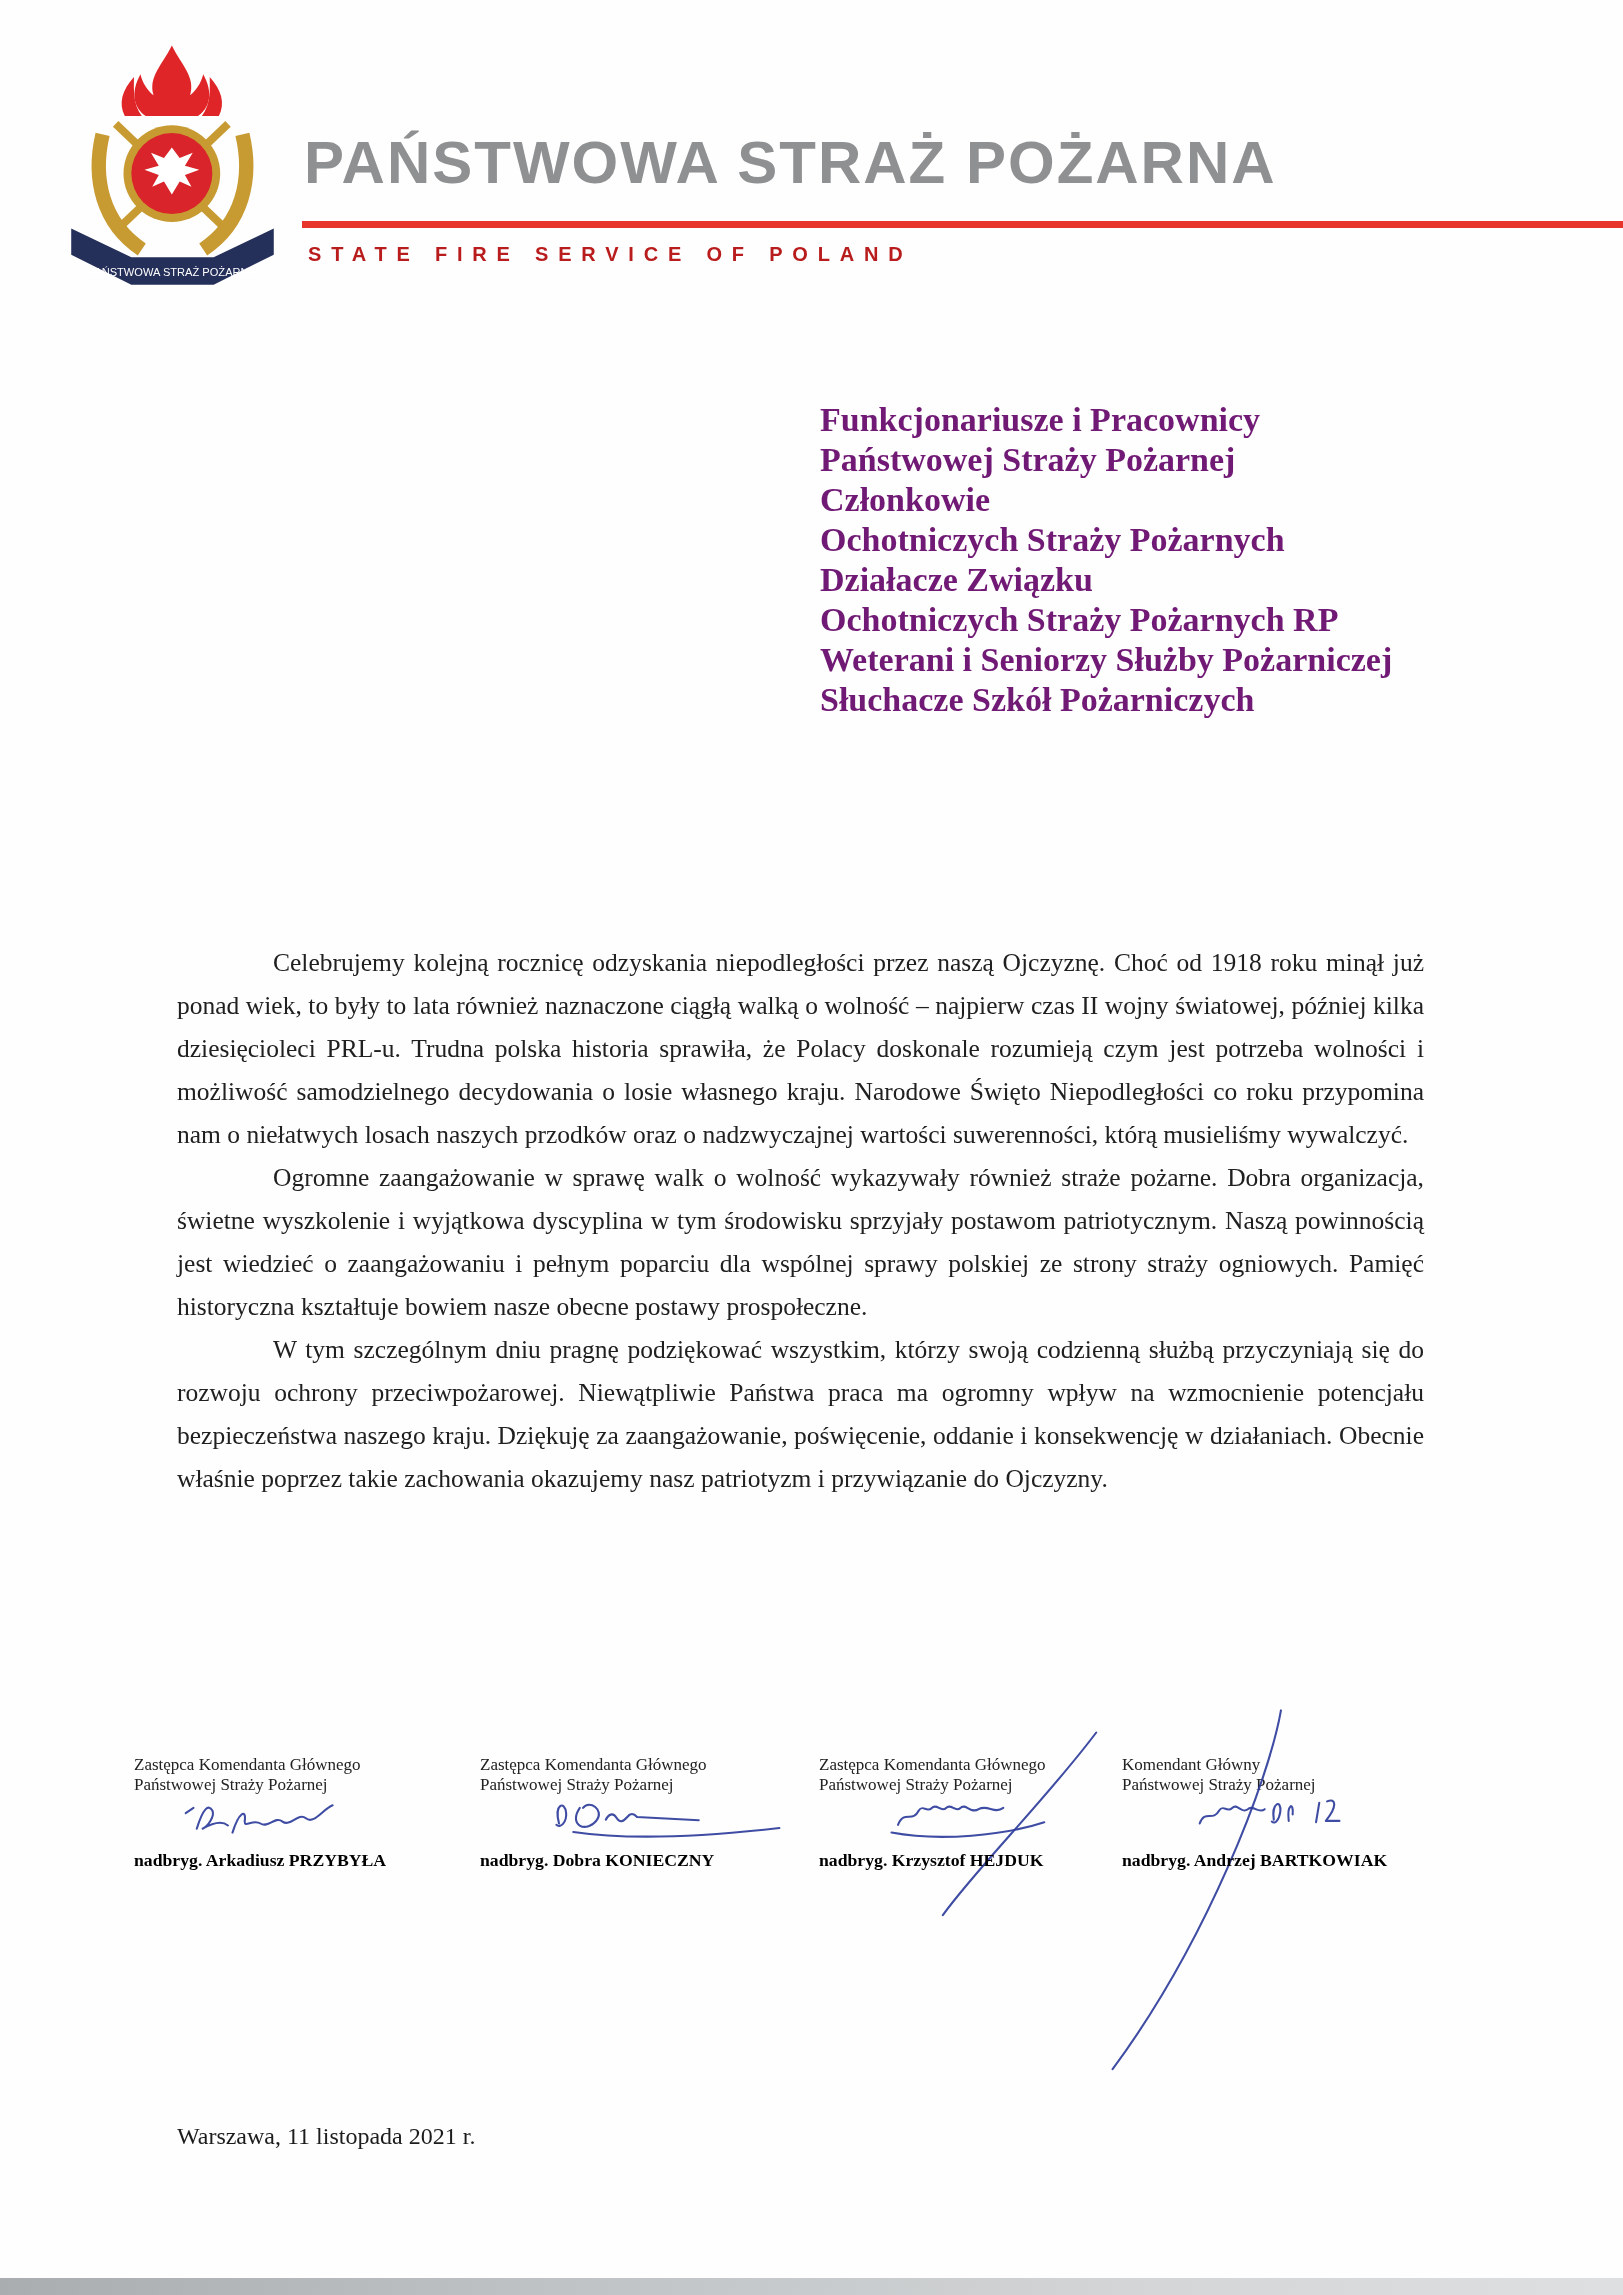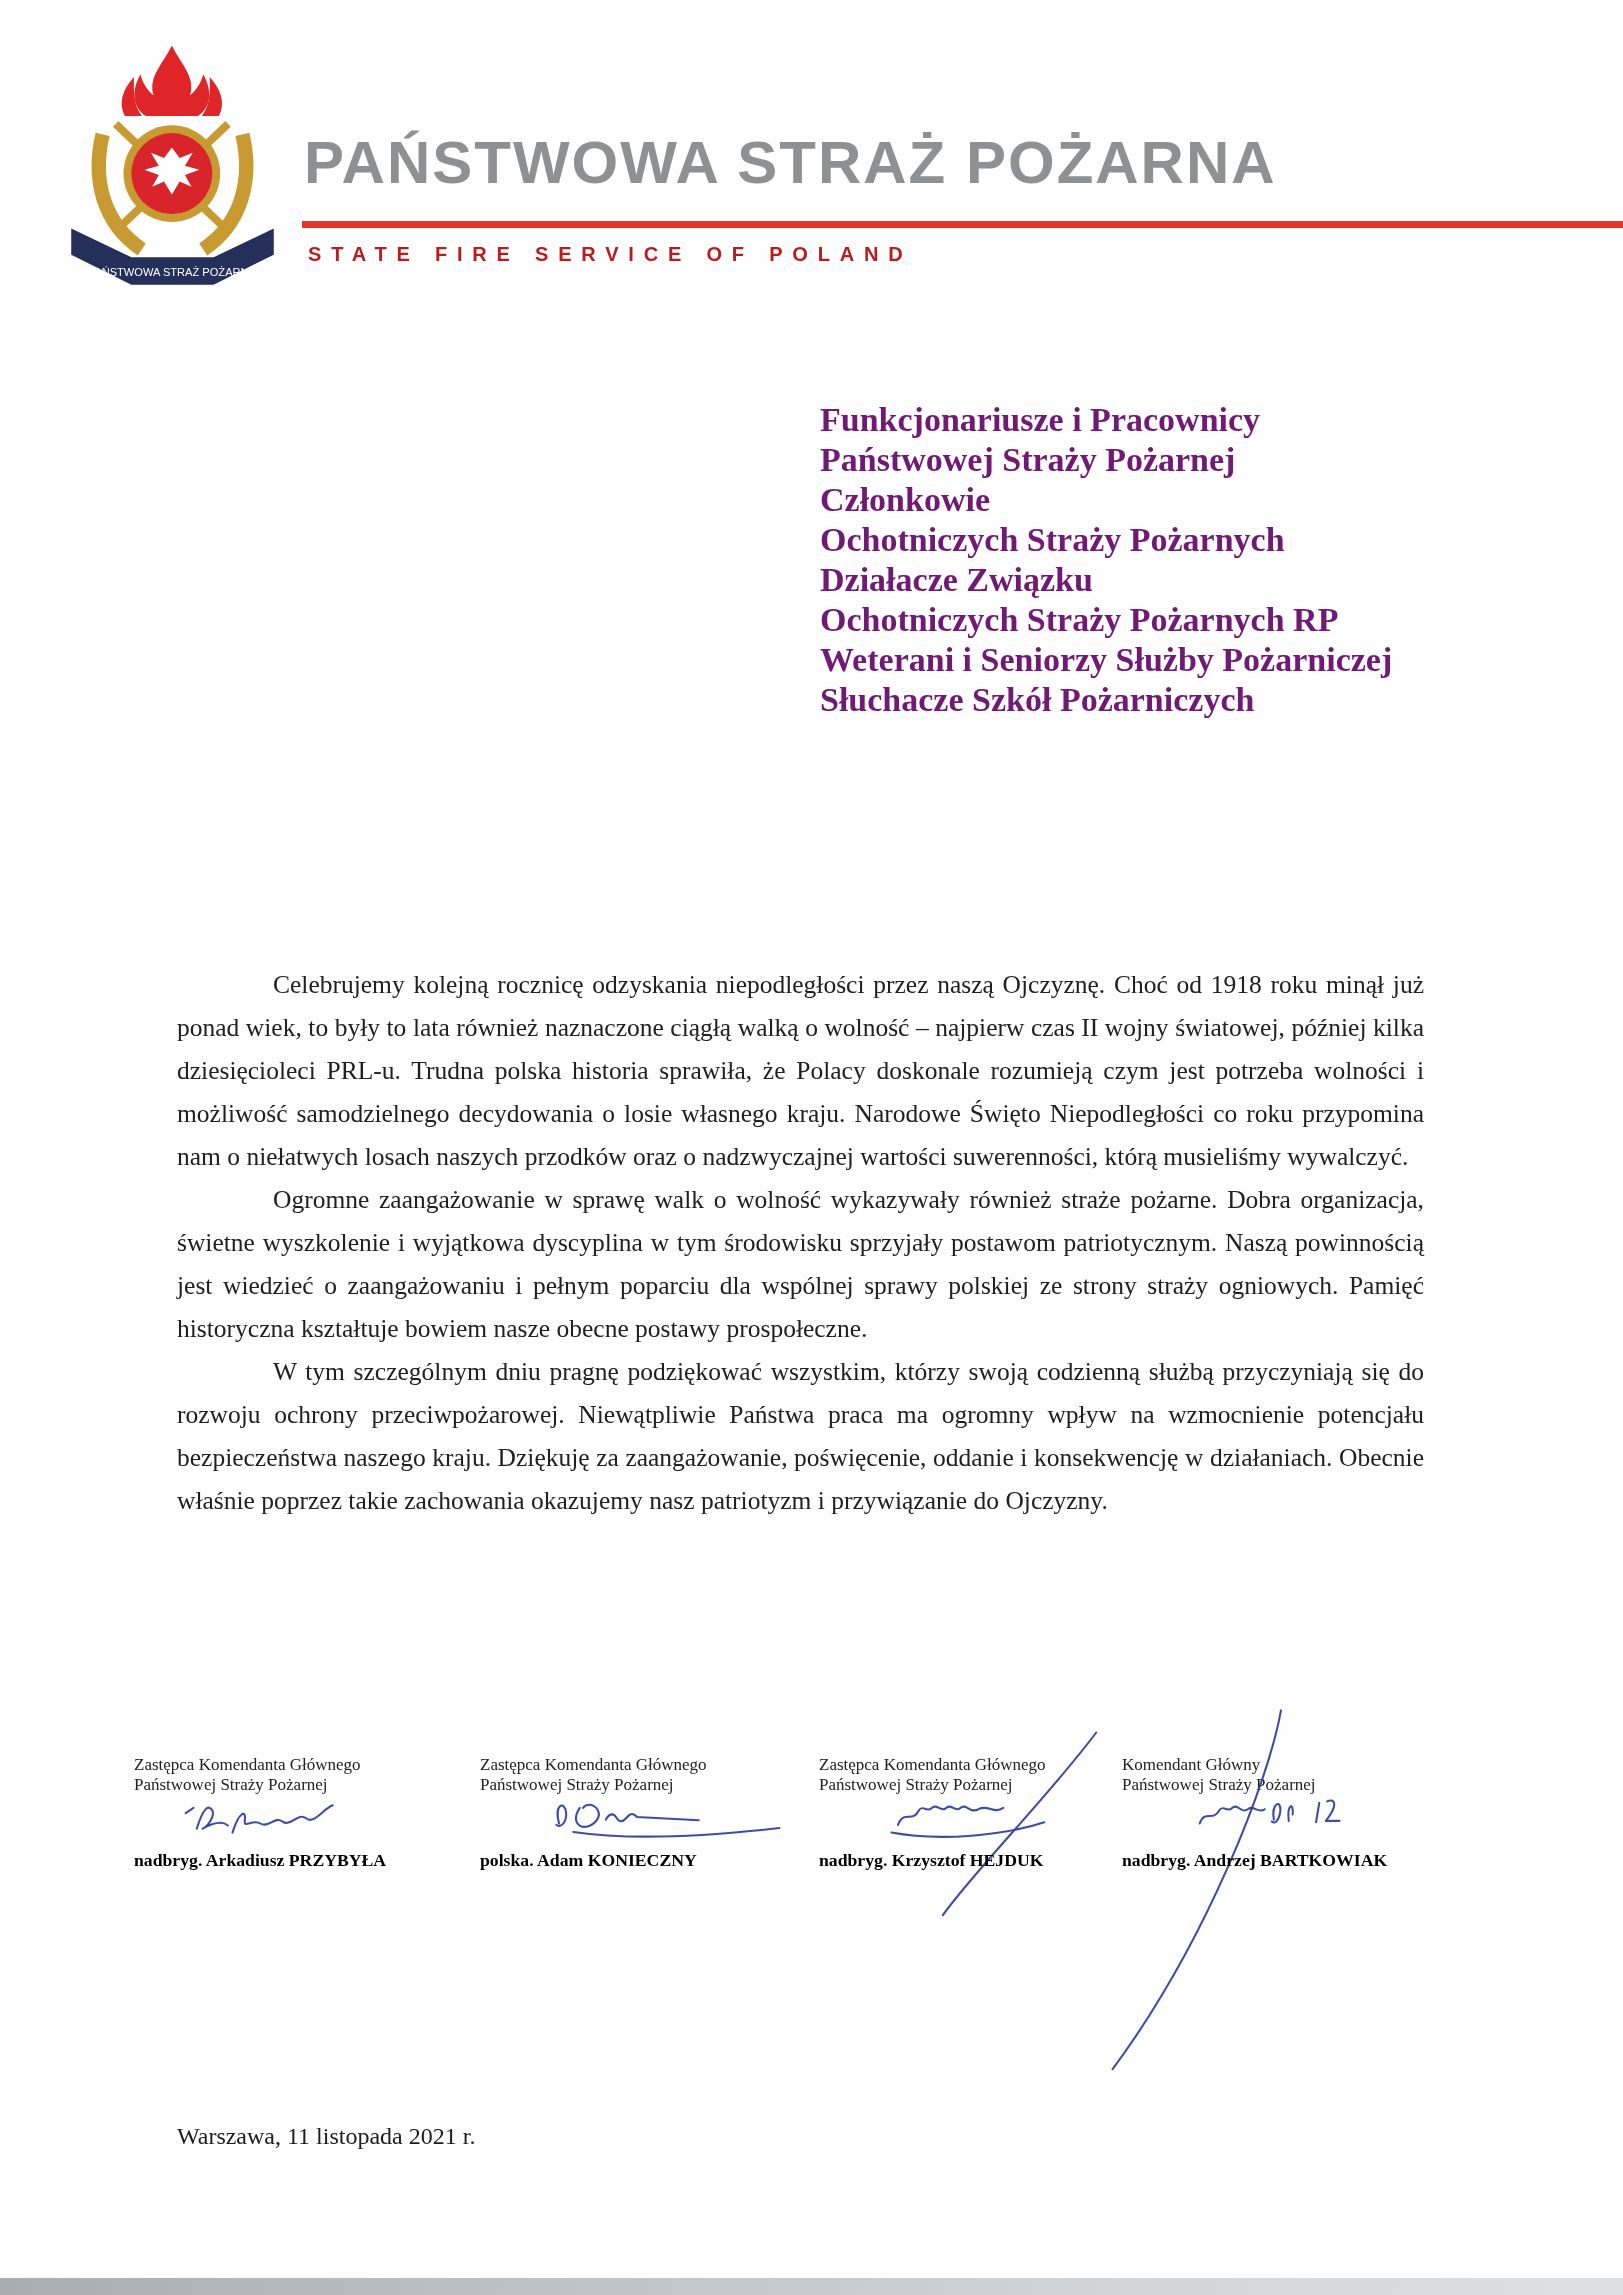--- a/index.html
+++ b/index.html
@@ -34,21 +34,21 @@
 
   
   .recipients{
     position:absolute;left:820px;top:400px;
     font-weight:bold;font-size:34px;line-height:40px;
     color:#701a75;
   }
 
   
   .letter-body{
-    position:absolute;left:177px;top:963px;width:1247px;
+    position:absolute;left:177px;top:941px;width:1247px;
     font-size:25.5px;line-height:43px;text-align:justify;
     color:#202020;
   }
   .letter-body p{margin:0;text-indent:96px;}
 
   
   .sig-block{position:absolute;top:1755px;width:327px;text-align:left;}
   .sig-title{font-size:17px;line-height:20px;color:#222;}
   .sig-ink{display:block;width:327px;height:65px;overflow:visible;margin:-3.9px auto -6.5px;}
   .sig-ink path{fill:none;stroke:#2e3d9b;stroke-width:3.2;stroke-linecap:round;stroke-linejoin:round;opacity:.92;}
@@ -127,21 +127,21 @@
 
   <div class="sig-block" style="left:480px;">
     <div class="sig-title">Zastępca Komendanta Głównego</div>
     <div class="sig-title">Państwowej Straży Pożarnej</div>
     <svg class="sig-ink" viewBox="0 0 500 100">
       <path d="M120 50 C112 20 129 14 131 34 C132 48 122 58 116 52"></path>
       <path d="M152 26 C134 52 161 66 178 45 C190 29 167 13 157 26"></path>
       <path d="M192 44 q9 -15 17 -2 q6 10 16 -2 q7 -9 15 0 L335 45"></path>
       <path d="M142 63 C230 76 345 70 459 57"></path>
     </svg>
-    <div class="sig-name">polska. Adam KONIECZNY</div>
+    <div class="sig-name">nadbryg. Dobra KONIECZNY</div>
   </div>
 
   <div class="sig-block" style="left:819px;">
     <div class="sig-title">Zastępca Komendanta Głównego</div>
     <div class="sig-title">Państwowej Straży Pożarnej</div>
     <svg class="sig-ink" viewBox="0 0 500 100">
       <path d="M425 -90 C350 10 240 120 189 191"></path>
       <path d="M120 52 C130 28 142 50 152 30 C158 20 164 34 172 26 C180 18 186 34 194 26 C202 18 208 34 216 26 C224 18 232 36 244 28 C258 20 268 36 282 26"></path>
       <path d="M110 64 C185 78 285 68 345 48"></path>
     </svg>

